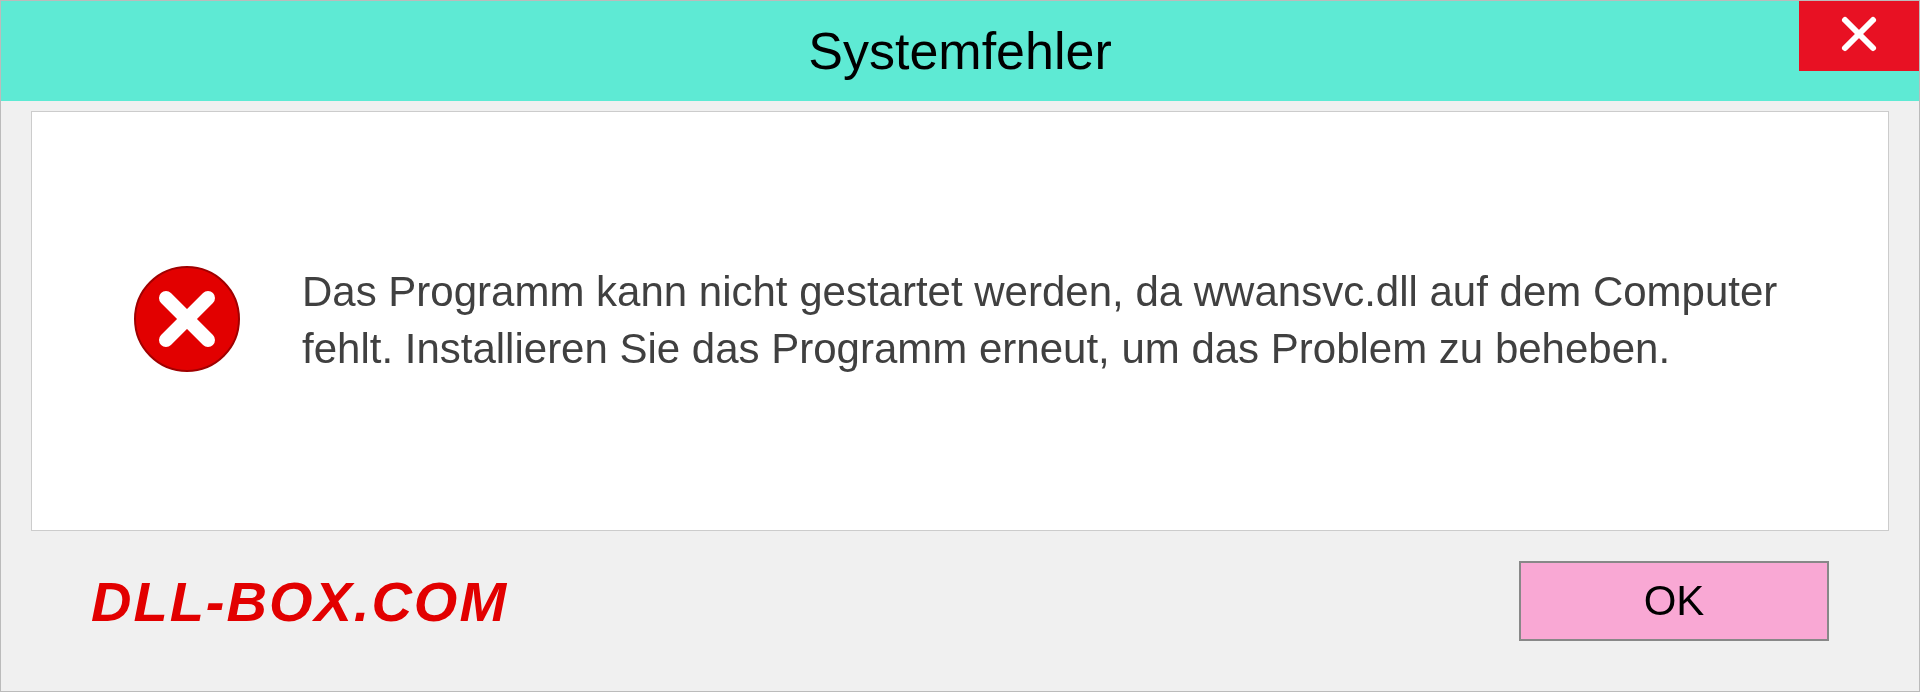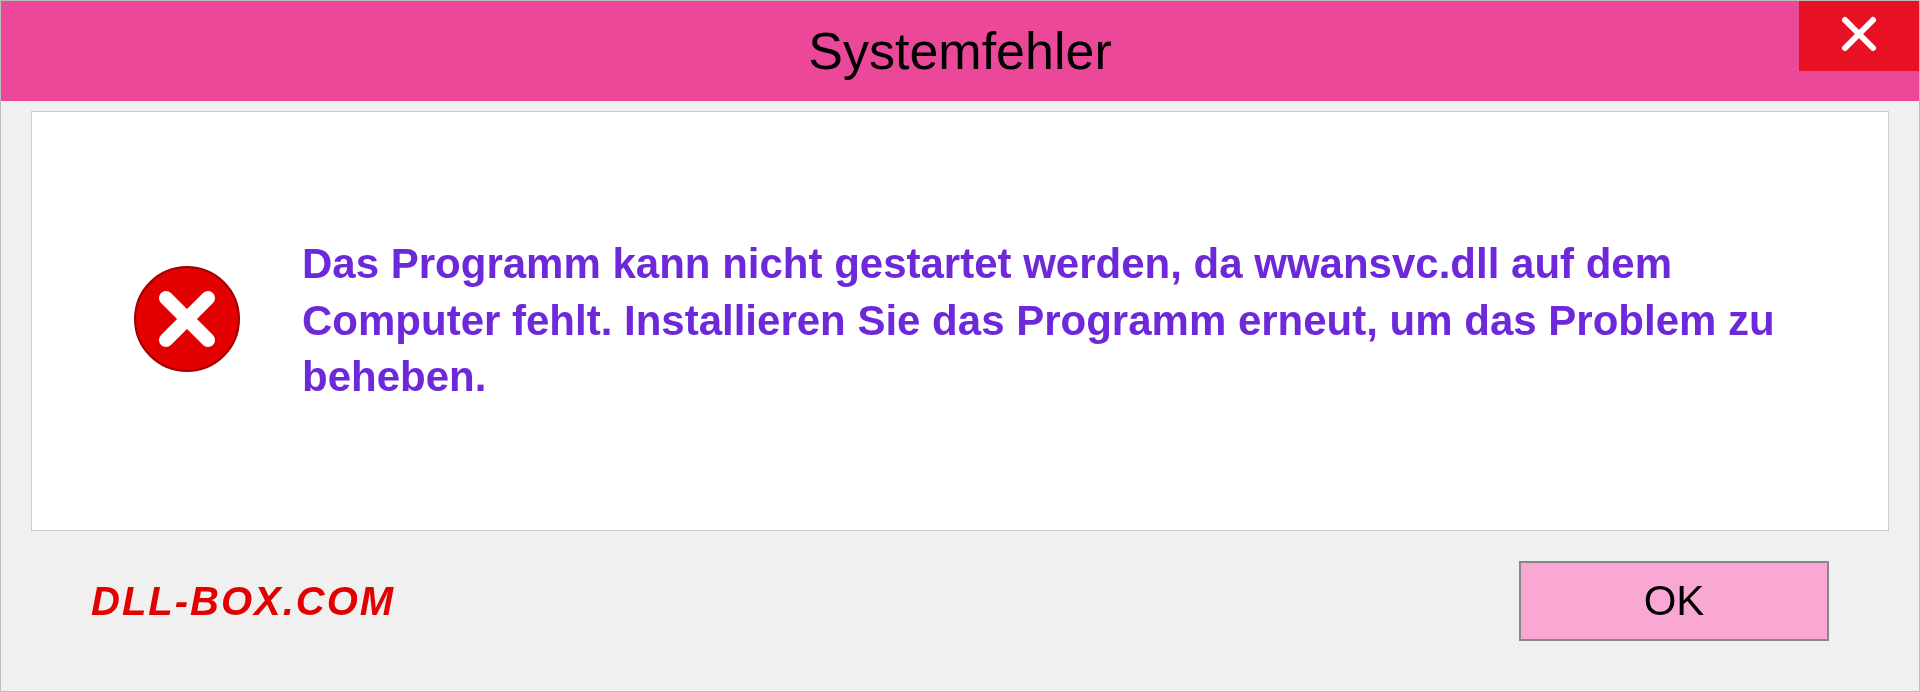--- a/index.html
+++ b/index.html
@@ -22,21 +22,21 @@
       position: relative;
       display: flex;
       flex-direction: column;
     }
     .titlebar {
       height: 100px;
       display: flex;
       align-items: center;
       justify-content: center;
       position: relative;
-      background: #ec4899;
+      background: #5eead4;
     }
     .title {
       font-size: 52px;
       font-weight: 400;
       color: #000;
     }
     .close-btn {
       position: absolute;
       top: 0;
       right: 0;
@@ -70,31 +70,31 @@
     .error-icon {
       flex-shrink: 0;
     }
     .error-icon svg {
       width: 110px;
       height: 110px;
     }
     .message {
       font-size: 42px;
       line-height: 1.35;
-      color: #6d28d9;
-      font-weight: 700;
+      color: #404040;
+      font-weight: 400;
     }
     .footer {
       display: flex;
       align-items: center;
       justify-content: space-between;
       padding: 30px 60px 30px 60px;
     }
     .watermark {
-      font-size: 40px;
+      font-size: 56px;
       font-weight: 900;
       color: #e20000;
       letter-spacing: 2px;
       font-style: italic;
       font-family: Arial, sans-serif;
     }
     .ok-btn {
       width: 310px;
       height: 80px;
       background: #f9a8d4;

